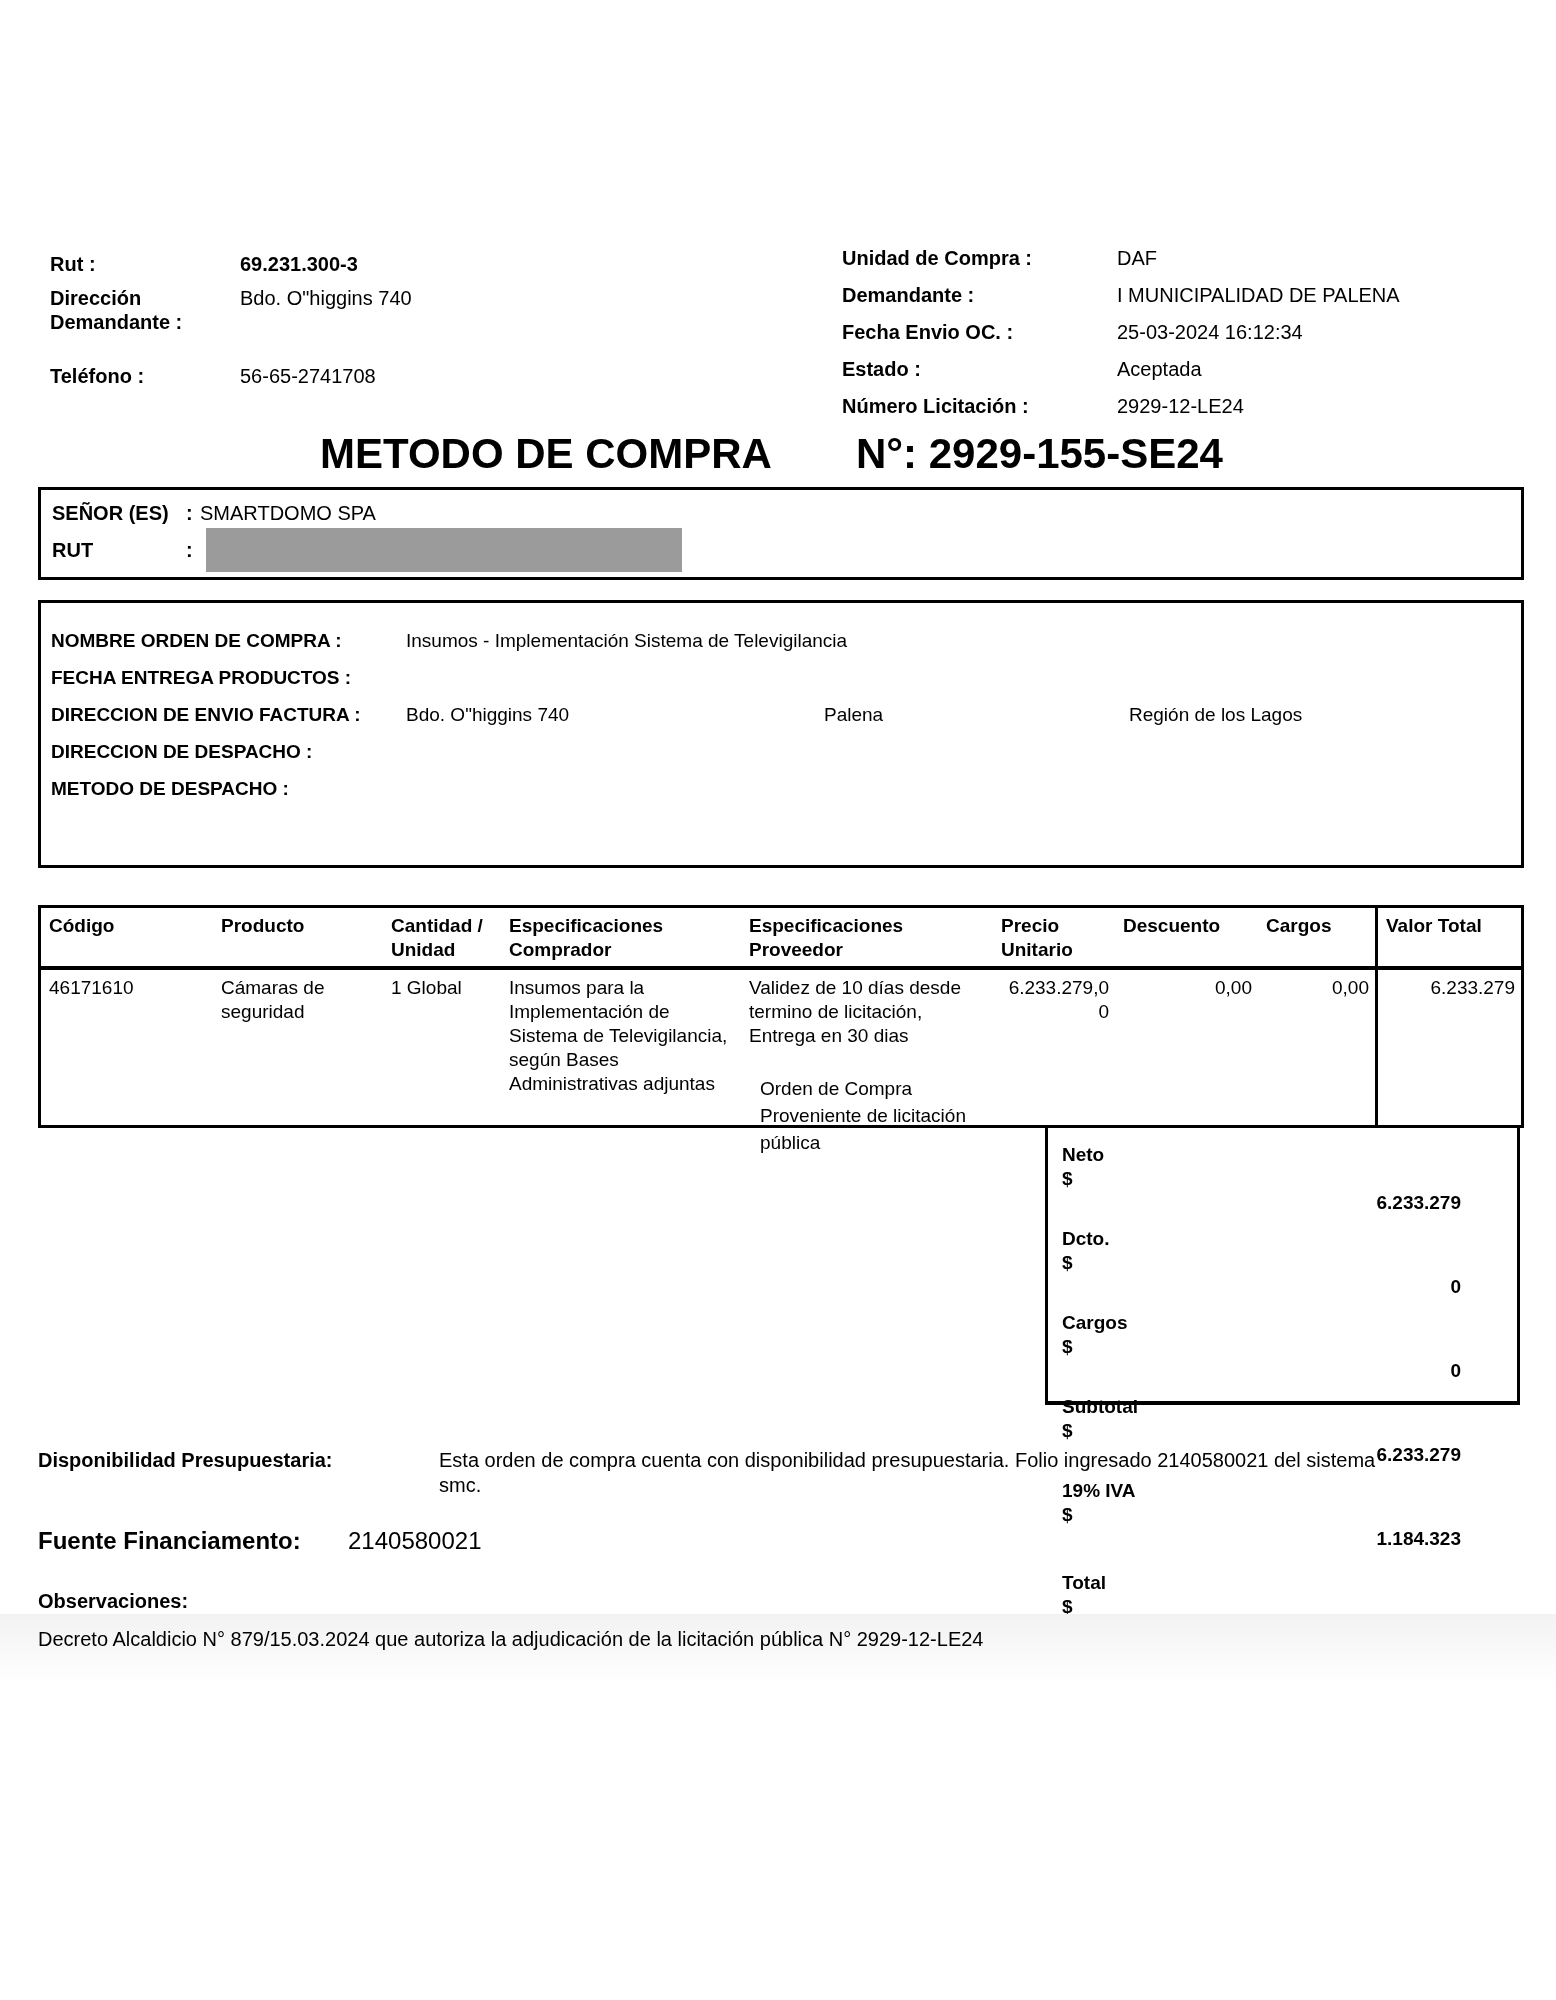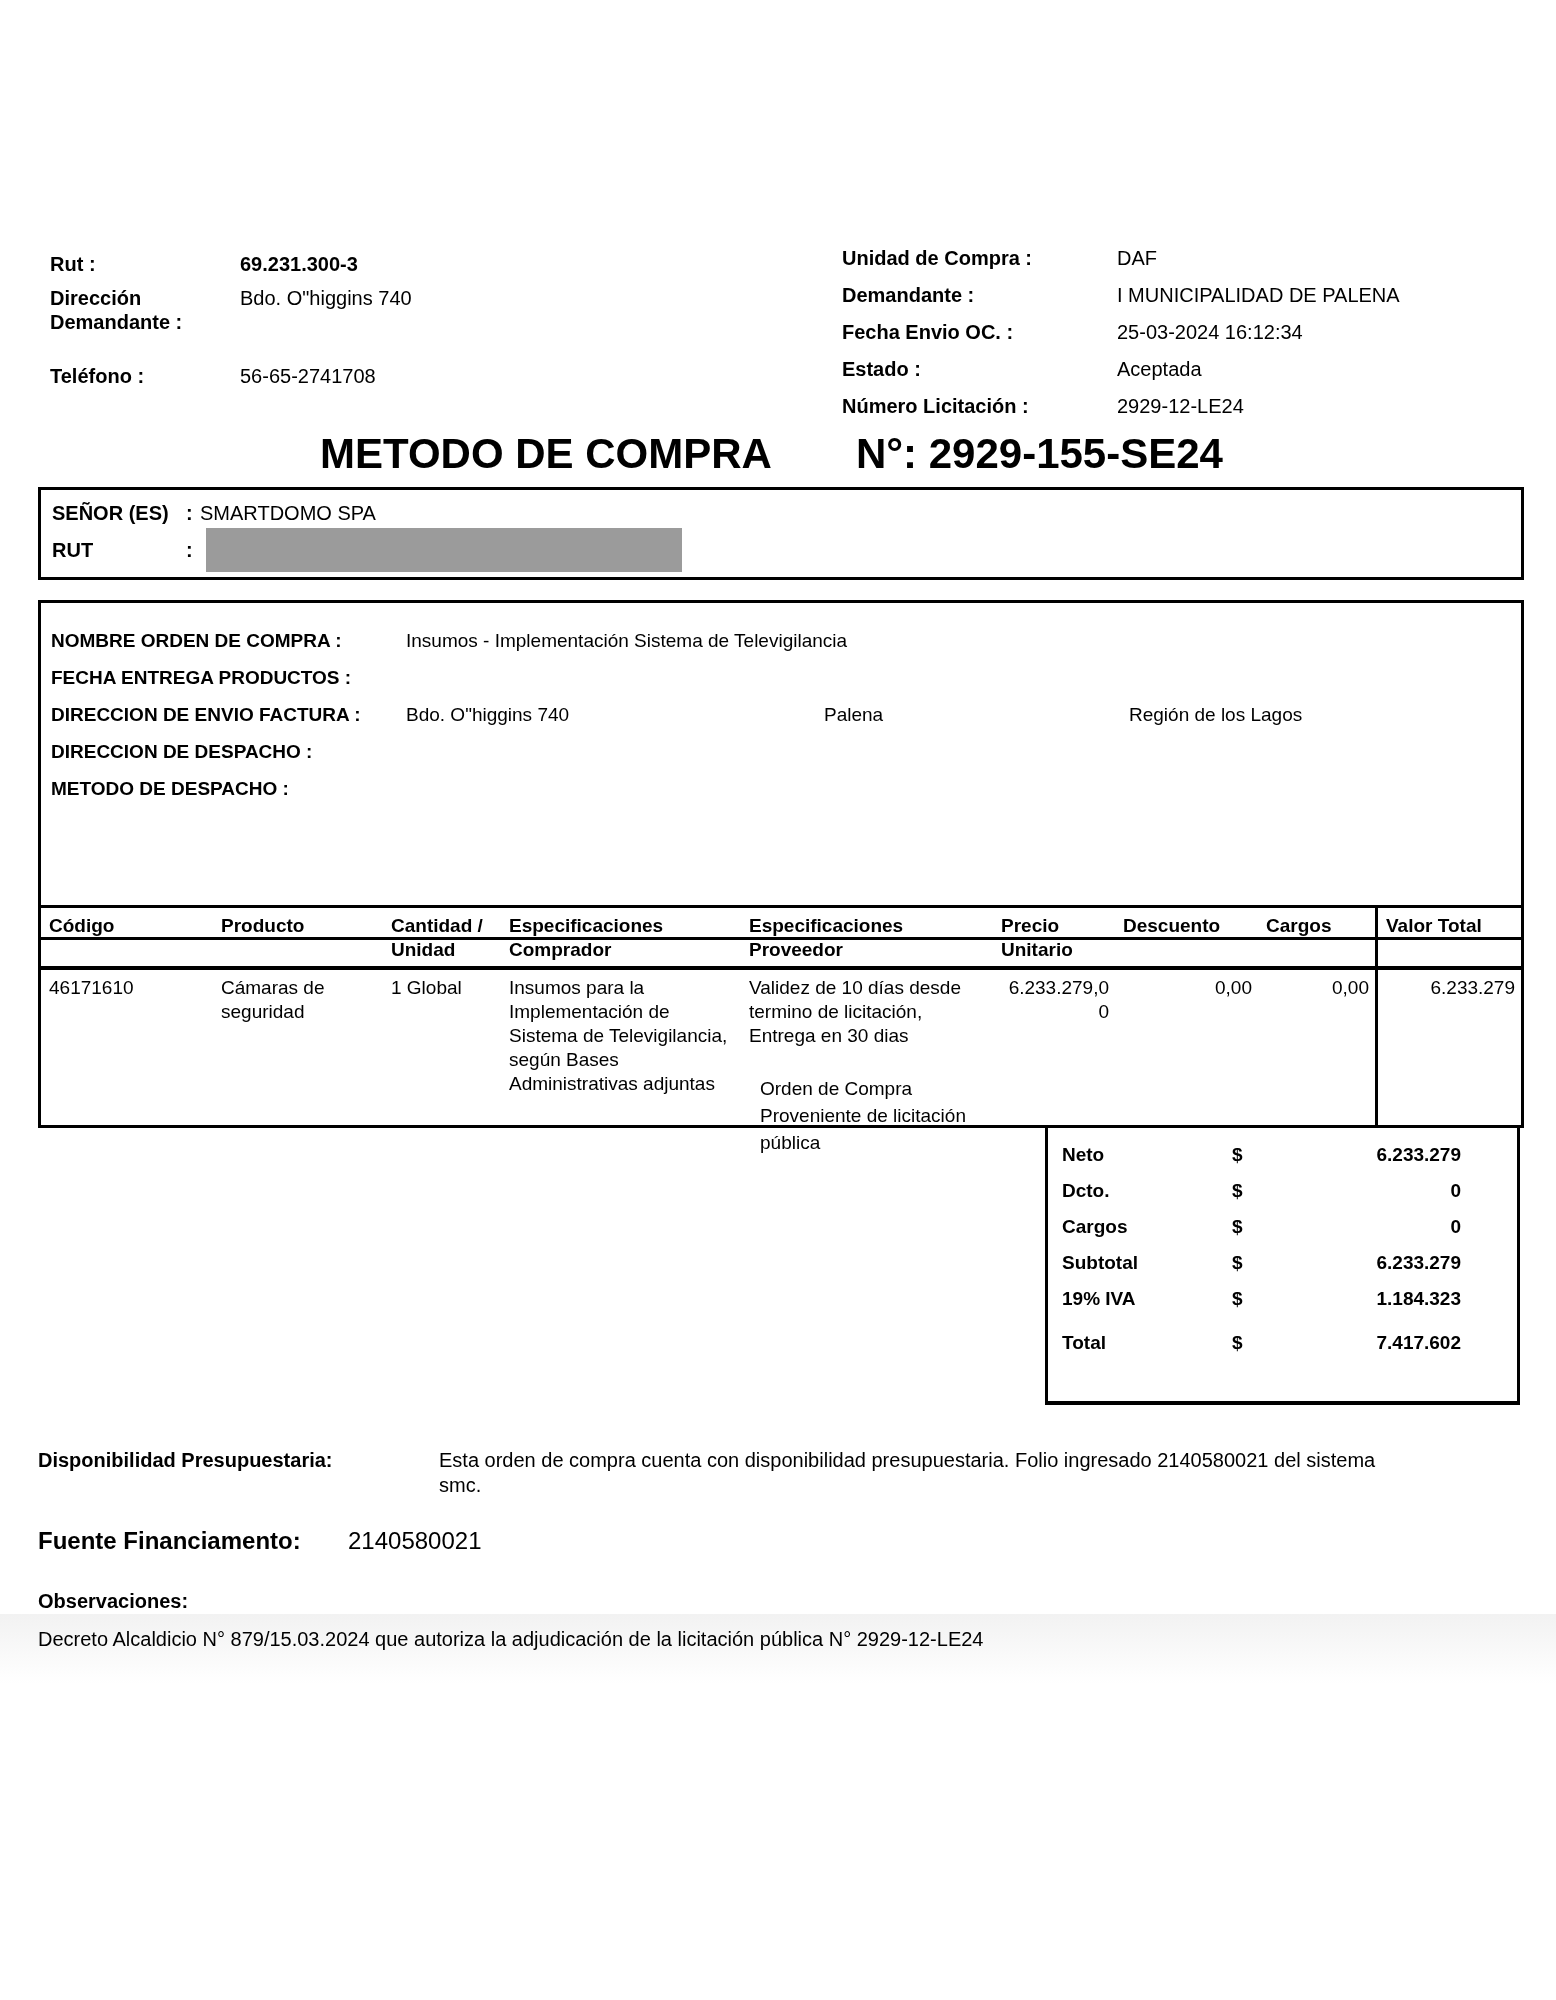--- a/index.html
+++ b/index.html
@@ -33,21 +33,21 @@
   
   .vendor-box { position: absolute; left: 38px; top: 487px; width: 1486px; height: 93px;
                 border: 3px solid #000; padding: 10px 0 0 11px; font-size: 20px; }
   .vendor-box .vrow { display: flex; align-items: flex-start; line-height: 26px; }
   .vendor-box .vrow2 { display: flex; align-items: center; height: 48px; }
   .vendor-box .vlbl { font-weight: bold; width: 134px; flex-shrink: 0; }
   .vendor-box .vcolon { font-weight: bold; width: 14px; flex-shrink: 0; }
   .vendor-box .redaction { width: 476px; height: 44px; margin-left: 6px; background: #9b9b9b; }
 
   
-  .order-box { position: absolute; left: 38px; top: 600px; width: 1486px; height: 340px;
+  .order-box { position: absolute; left: 38px; top: 600px; width: 1486px; height: 268px;
                border: 3px solid #000; padding: 26px 12px 0 10px; font-size: 19px; }
   .order-box .orow { display: flex; line-height: 23px; margin-bottom: 14px; }
   .order-box .orow .olbl { font-weight: bold; width: 355px; flex-shrink: 0; }
   .order-box .mt-lg { margin-top: 14px; }
   .order-box .mt-xl { margin-top: 16px; }
   .order-box .addr1 { width: 418px; flex-shrink: 0; }
   .order-box .addr2 { width: 305px; flex-shrink: 0; }
 
   
   .items-table { position: absolute; left: 38px; top: 905px; width: 1486px; border: 3px solid #000; }
@@ -61,21 +61,21 @@
   .c9 { flex: 1; border-left: 3px solid #000; }
   .t-body .c6, .t-body .c7, .t-body .c8, .t-body .c9 { text-align: right; }
   .t-body .c6 { word-break: break-all; }
 
   
   .summary-note { position: absolute; left: 760px; top: 1075px; width: 250px;
                   font-size: 19px; line-height: 27px; }
   .totals-box { position: absolute; left: 1045px; top: 1127px; width: 475px; height: 278px;
                 border: 3px solid #000; border-top: none; border-bottom-width: 4px;
                 padding: 16px 0 0 14px; font-size: 19px; font-weight: bold; }
-  .totals-box .trow { display: flex; line-height: 24px; margin-bottom: 12px; }
+  .totals-box .trow { display: flex; line-height: 24px; margin-bottom: 12px; flex-direction: column; }
   .totals-box .tlbl { width: 170px; flex-shrink: 0; }
   .totals-box .tcur { width: 60px; flex-shrink: 0; }
   .totals-box .tval { flex: 1; text-align: right; padding-right: 56px; }
   .totals-box .trow-total { margin-top: 20px; }
   .totals-box .trow-iva { margin-bottom: 16px; }
 
   
   .disp-row { position: absolute; left: 38px; top: 1448px; display: flex; font-size: 20px; line-height: 25px; }
   .disp-row .flbl { font-weight: bold; width: 401px; flex-shrink: 0; }
   .disp-row .ftxt { width: 960px; }

